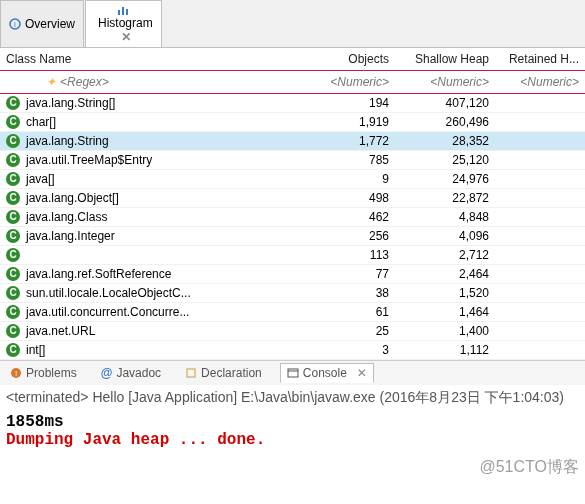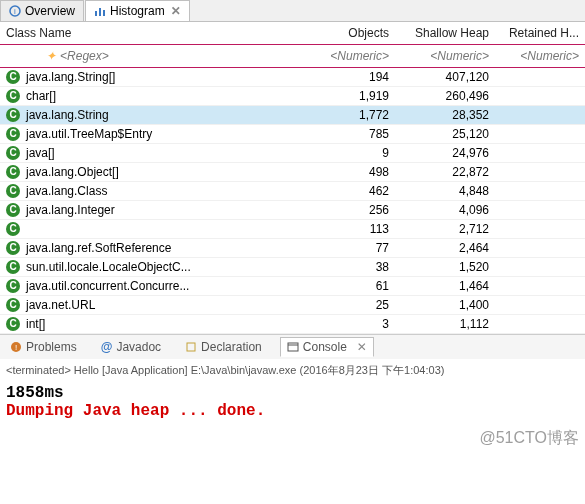--- a/index.html
+++ b/index.html
@@ -1,19 +1,19 @@
 <!DOCTYPE html>
 <html><head>
 <meta charset="utf-8">
 <style>
 * { box-sizing: border-box; margin: 0; padding: 0; }
 body { font-family: "Segoe UI", Tahoma, sans-serif; font-size: 12px; background: #fff; width: 585px; }
 .tabs { display: flex; background: #f0f0f0; border-bottom: 1px solid #c0c0c0; }
 .tab { display: flex; align-items: center; padding: 3px 8px; border: 1px solid #c0c0c0; border-bottom: none; background: #ececec; margin-right: 1px; cursor: pointer; }
-.tab.active { background: #fff; }
+.tab.active { background: #fff; flex-direction: column; }
 .tab .lbl { margin-left: 4px; }
 .tab .close { margin-left: 6px; color: #888; font-weight: bold; }
 .thead, .filter-row { display: flex; border-bottom: 1px solid #be185d; }
 .thead { font-weight: normal; color: #222; }
 .thead > div, .filter-row > div { padding: 4px 6px; }
 .col-name { flex: 1 1 auto; }
 .col-obj, .col-shal { width: 100px; text-align: right; }
 .col-ret { width: 90px; text-align: right; }
 .filter-row { color: #777; font-style: italic; padding-left: 40px; }
 .filter-row .col-obj, .filter-row .col-shal, .filter-row .col-ret { text-align: right; }
@@ -21,21 +21,21 @@
 .row { display: flex; padding: 2px 6px; border-bottom: 1px solid #f0f0f0; align-items: center; }
 .row.sel { background: #cfe8f6; }
 .row .cn { flex: 1 1 auto; display: flex; align-items: center; }
 .row .c1, .row .c2 { width: 100px; text-align: right; }
 .row .c3 { width: 90px; }
 .cicon { width: 14px; height: 14px; border-radius: 50%; background: #2e8b2e; color: #fff; font-size: 10px; line-height: 14px; text-align: center; margin-right: 6px; font-weight: bold; display: inline-block; }
 .bottom-tabs { display: flex; align-items: center; background: #f5f5f5; border-top: 1px solid #ccc; padding: 2px 4px; gap: 12px; }
 .btab { display: flex; align-items: center; gap: 4px; padding: 2px 6px; cursor: pointer; color: #555; }
 .btab.active { background: #fff; border: 1px solid #c0c0c0; border-bottom: 1px solid #fff; }
 .console { padding: 4px 6px; }
-.console .meta { color: #555; font-size: 11px; margin-bottom: 6px; }
+.console .meta { color: #555; font-size: 14px; margin-bottom: 6px; }
 .console .out { font-family: "Courier New", monospace; font-size: 16px; font-weight: bold; }
 .console .red { color: #d40000; }
 .watermark { text-align: right; color: #9e9e9e; font-size: 16px; padding: 4px 6px; }
 svg { display: block; }
 .regex-icon { color: #ffb84d; font-size: 12px; margin-right: 4px; }
 </style>
 </head>
 <body>
 
 <div class="tabs">

